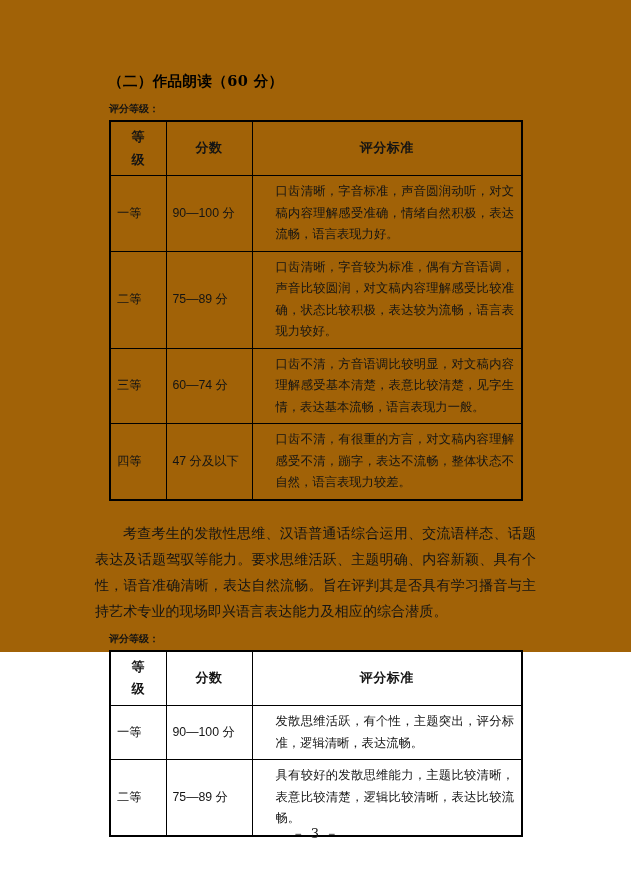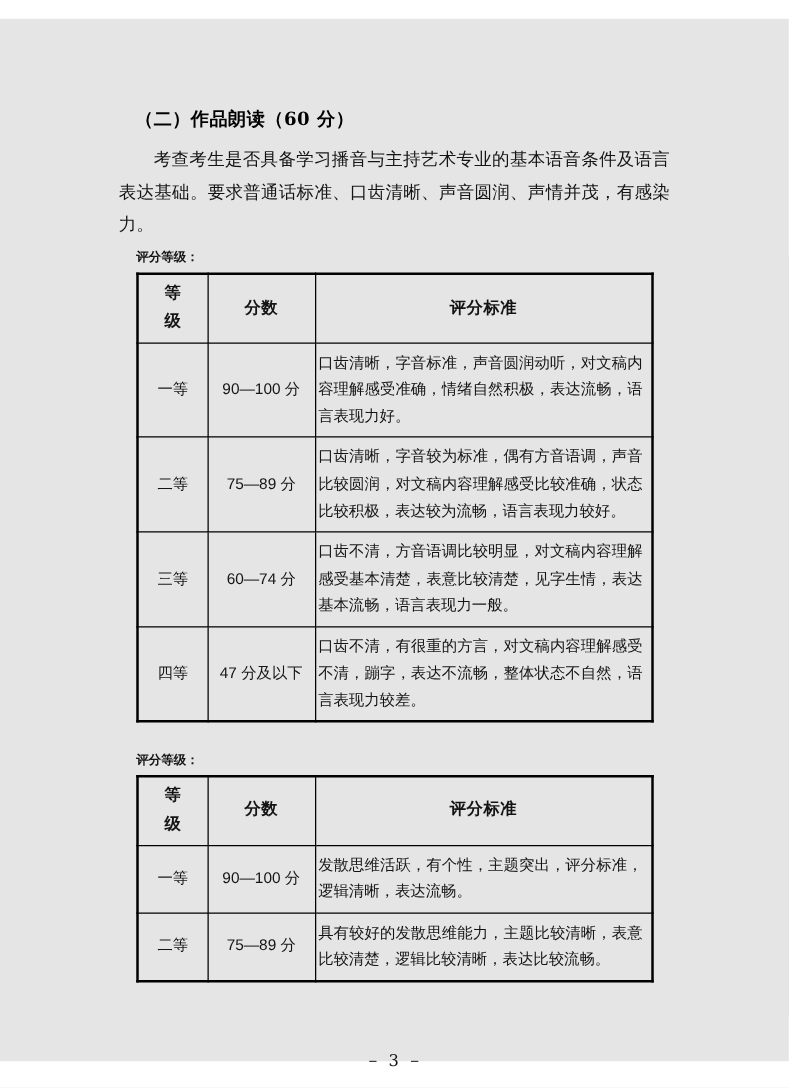--- a/index.html
+++ b/index.html
@@ -11,24 +11,24 @@
     width: 631px;
     height: 870px;
     font-family: "DejaVu Serif", "Liberation Serif", serif;
     color: #111111;
     position: relative;
     overflow: hidden;
   }
   .page {
     position: absolute;
     left: 0;
-    top: 15px;
+    top: 0;
     width: 631px;
-    height: 834px;
-    background: #e5e5e5;
+    height: 652px;
+    background: #a16207;
   }
   .content {
     position: absolute;
     left: 95px;
     top: 70px;
     width: 441px;
   }
 
   
   .section-heading {
@@ -85,30 +85,30 @@
   }
   .grade-table thead th {
     font-weight: bold;
     text-align: center;
     font-size: 13px;
     padding: 4px 20px;
     letter-spacing: 0.5px;
   }
   .grade-table td.cell-grade,
   .grade-table td.cell-score {
-    text-align: center;
+    text-align: left;
     white-space: nowrap;
   }
   .grade-table td.cell-score {
     font-family: Liberation Sans, sans-serif;
   }
   .grade-table td.cell-crit {
     text-align: justify;
     text-justify: inter-ideograph;
-    padding: 5px 7px 5px 2px;
+    padding: 5px 7px 5px 23px;
   }
   .spacer-md { height: 20px; }
 
   
   .page-footer {
     position: absolute;
     left: 0;
     top: 825px;
     width: 631px;
     text-align: center;
@@ -119,21 +119,20 @@
   }
 </style>
 </head>
 <body>
 
 <div class="page">
   <div class="content">
 
     <h2 class="section-heading">（二）作品朗读（60 分）</h2>
 
-    <p class="body-para">考查考生是否具备学习播音与主持艺术专业的基本语音条件及语言表达基础。要求普通话标准、口齿清晰、声音圆润、声情并茂，有感染力。</p>
 
     <div class="label-line">评分等级：</div>
 
     <table class="grade-table">
       <colgroup>
         <col class="c-grade">
           <col class="c-score">
           <col class="c-crit">
       </colgroup>
       <thead>
@@ -163,20 +162,21 @@
           <td class="cell-grade">四等</td>
           <td class="cell-score">47 分及以下</td>
           <td class="cell-crit">口齿不清，有很重的方言，对文稿内容理解感受不清，蹦字，表达不流畅，整体状态不自然，语言表现力较差。</td>
         </tr>
       </tbody>
     </table>
 
     <div class="spacer-md"></div>
 
 
+    <p class="body-para">考查考生的发散性思维、汉语普通话综合运用、交流语样态、话题表达及话题驾驭等能力。要求思维活跃、主题明确、内容新颖、具有个性，语音准确清晰，表达自然流畅。旨在评判其是否具有学习播音与主持艺术专业的现场即兴语言表达能力及相应的综合潜质。</p>
 
     <div class="label-line">评分等级：</div>
 
     <table class="grade-table">
       <colgroup>
         <col class="c-grade">
           <col class="c-score">
           <col class="c-crit">
       </colgroup>
       <thead>

